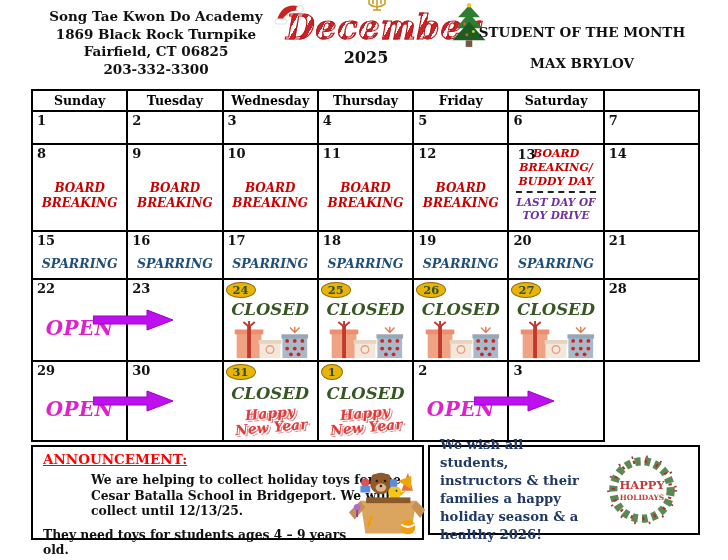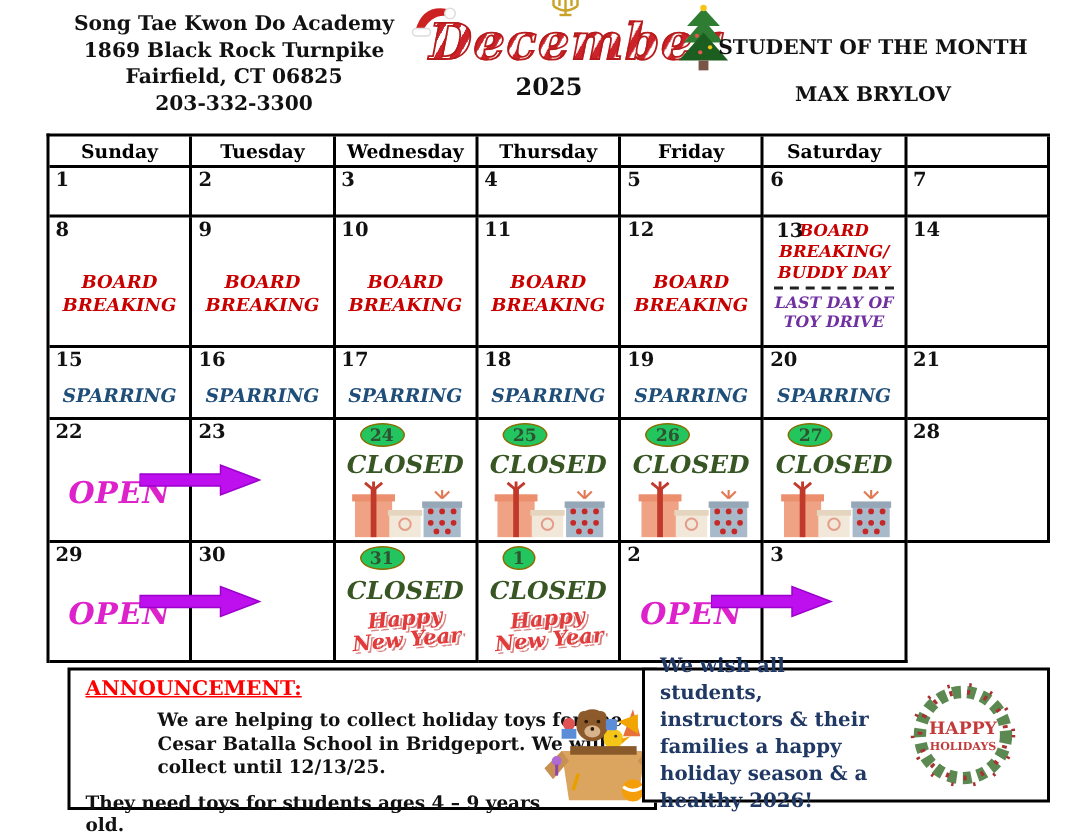--- a/index.html
+++ b/index.html
@@ -30,42 +30,42 @@
   .calendar { position:absolute; left:31px; top:89px; width:669px;
               display:grid; grid-template-columns:repeat(7,1fr);
               grid-template-rows:21px 33px 87px 48px 82px 80px;
               border-top:2px solid #000; border-left:2px solid #000; background:#fff; }
   .day-header { border-right:2px solid #000; border-bottom:2px solid #000;
                 display:flex; align-items:center; justify-content:center;
                 font-weight:bold; font-size:12.5px; }
   .cell { border-right:2px solid #000; border-bottom:2px solid #000;
           position:relative; display:flex; flex-direction:column; overflow:visible; }
   .date { font-weight:bold; font-size:13px; padding:1px 0 0 4px; color:#111; align-self:flex-start; }
-  .date.circled { background:#22c55e; border:1.5px solid #8a6d00; border-radius:50%;
-                  padding:0 6px; margin:2px 0 0 16px; color:#2f5233; font-size:11.5px; line-height:14px; }
+  .date.circled { background:#eab308; border:1.5px solid #8a6d00; border-radius:50%;
+                  padding:0 6px; margin:2px 0 0 2px; color:#2f5233; font-size:11.5px; line-height:14px; }
   .events { flex:1; display:flex; flex-direction:column; justify-content:center;
             align-items:center; text-align:center; }
   .event { font-weight:bold;font-style:italic; }
   .event.board { color:#c90000; font-size:12px; line-height:15px; padding:0 2px; }
   .event.sparring { color:#1f4e79; font-size:12.5px; }
   .event.closed { color:#375623; font-size:16.5px; line-height:17px; }
   .event.open { color:#dd22cc; font-size:20px; letter-spacing:0.5px; }
   .event.toydrive { color:#7030a0; font-size:10.5px; line-height:13px; padding:0 2px; }
   .divider { border-top:2px dashed #222; width:86%; margin:2px auto 3px auto; }
   .cell.small .date { position:absolute; left:4px; top:1px; }
   .cell.small .events { justify-content:flex-start; padding-top:2px; }
   .cell.small .event.board { font-size:11px; line-height:14px; }
   .arrow-svg { position:absolute; left:60px; top:50%; margin-top:-11px; width:82px; height:22px; z-index:5; }
   .gifts-svg { width:88px; height:40px; margin:0 auto; display:block; }
   .newyear { color:#e23b3b; font-weight:bold; font-style:italic; text-align:center;
              line-height:14px; font-size:14px; transform:rotate(-5deg); margin-bottom:6px;
              text-shadow:1px 1px 0 #fff, 2px 2px 0 rgba(183,28,28,.55); }
 
   
-  .announce { position:absolute; left:45px; top:445px; width:393px; height:95px;
+  .announce { position:absolute; left:31px; top:445px; width:393px; height:95px;
               border:2.5px solid #000; padding:4px 8px 4px 10px; background:#fff; }
   .announce-title { color:#f00; font-weight:bold; font-size:13.5px; text-decoration:underline; }
   .announce p { font-weight:bold; font-size:12.3px; line-height:15.5px; width:312px; color:#111; }
   .announce .p1 { margin-top:5px;margin-left:48px; }
   .announce .p2 { margin-top:8px; }
   .toybox-svg { position:absolute; right:-4px; top:10px; width:82px; height:80px; }
 
   .wish { position:absolute; left:428px; top:445px; width:272px; height:90px;
           border:2px solid #000; display:flex; align-items:center; padding:4px 6px 4px 10px; background:#fff; }
   .wish-text { font-weight:bold; font-size:13.2px; line-height:18px; color:#203864; width:158px; }

